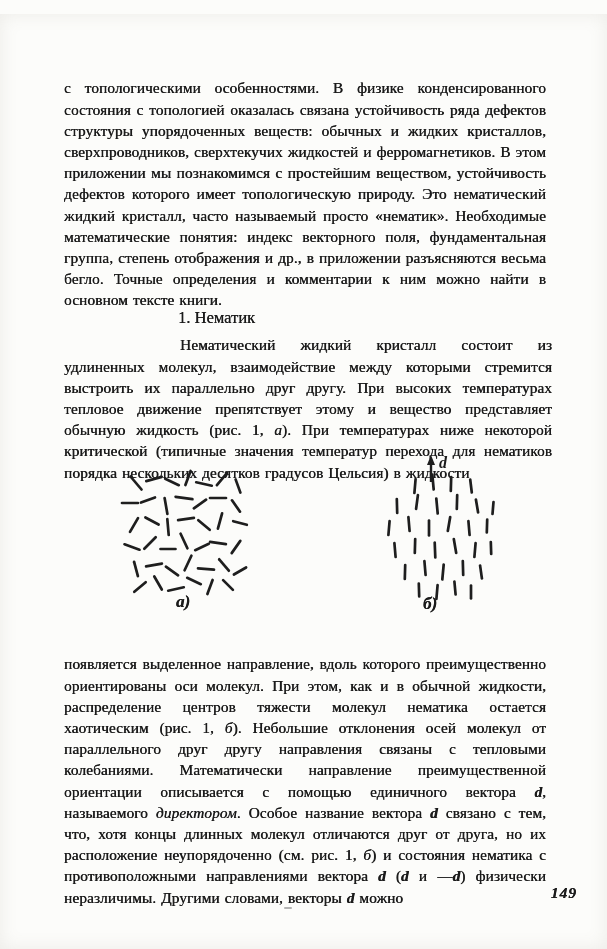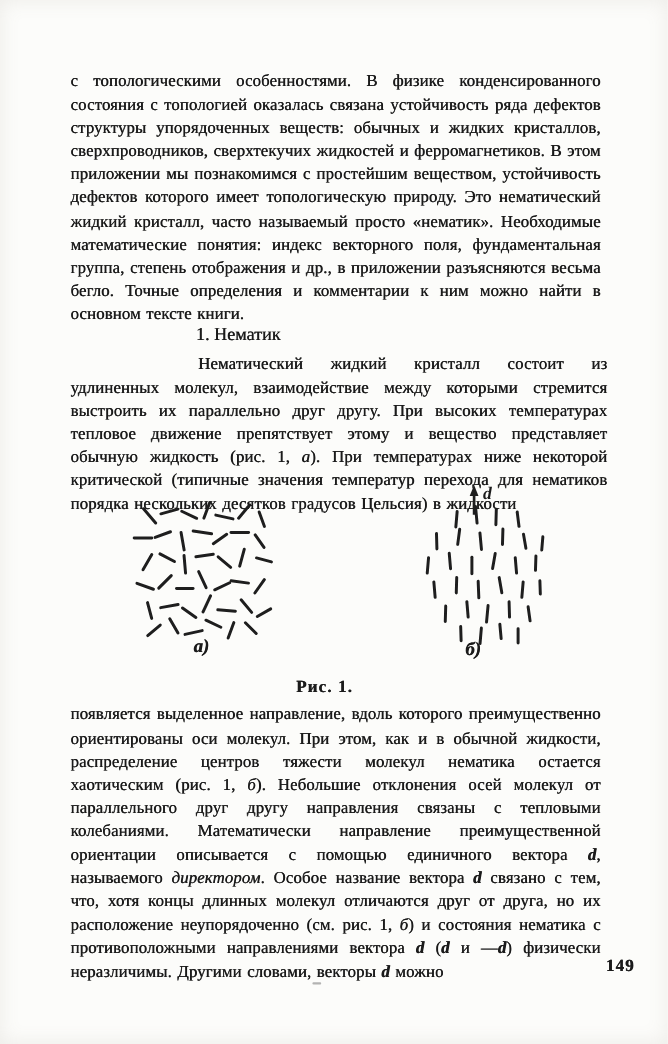--- a/index.html
+++ b/index.html
@@ -1,21 +1,21 @@
 <!DOCTYPE html>
 <html lang="ru"><head>
 <meta charset="utf-8">
 <style>
   html,body{margin:0;padding:0;}
   body{
     width:607px;height:949px;position:relative;overflow:hidden;
     background:#fcfcfa;color:#1b1b1b;
     font-family:"Liberation Serif", serif;
   }
-  .page{position:absolute;inset:0;box-shadow:inset 0 0 18px rgba(120,115,100,.12);}
+  .page{position:absolute;inset:0;box-shadow:inset 0 0 18px rgba(120,115,100,.12);margin-top:14px;}
   .para{
     position:absolute;left:64px;width:482px;
     font-size:15.3px;line-height:21.2px;
     text-align:justify;
     text-shadow:0.35px 0 0 currentColor;
     letter-spacing:0.1px;
     word-spacing:1px;
   }
   .p1{top:48px;}
   .p2{top:305px;width:488px;text-indent:116px;}
@@ -40,20 +40,21 @@
   .lbl-b{left:423px;top:580px;}
   .caption{
     position:absolute;left:0;top:616px;width:590px;text-align:center;
     font-weight:700;font-size:15.5px;letter-spacing:1px;
     text-shadow:0.3px 0 0 currentColor;
   }
   .page-number{
     position:absolute;right:30px;top:870px;
     font-weight:700;font-size:15.5px;letter-spacing:1px;
     text-shadow:0.3px 0 0 currentColor;
+    font-style:italic;
   }
   .artifact{
     position:absolute;left:284px;top:893px;width:8px;height:2px;
     background:#777;opacity:.55;border-radius:1px;
   }
   .fig-d-text{
     font-family:"Liberation Serif", serif;
     font-style:italic;font-weight:700;font-size:16px;fill:#1b1b1b;
   }
 </style>
@@ -147,21 +148,20 @@
       <line x1="96.0" y1="133.5" x2="96.0" y2="146.5" stroke="#1e1e1e" stroke-width="2.7" stroke-linecap="round"></line>
       <g>
         <line x1="56" y1="30" x2="56" y2="10" stroke="#1e1e1e" stroke-width="2.4"></line>
         <polygon points="56,3 52,13 60,13" fill="#1e1e1e"></polygon>
       </g>
     </svg>
 
   <div class="fig-label lbl-a">а)</div>
   <div class="fig-label lbl-b">б)</div>
 
-  <div class="caption">Рис. 1.</div>
 
   <p class="para p3"><span class="rs-n">появляется выделенное направление, вдоль которого преимущественно ориентированы оси молекул. При этом, как и в обычной жидкости, распределение центров тяжести молекул нематика остается хаотическим (рис. 1, </span><span class="rs-i">б</span><span class="rs-n">). Небольшие отклонения осей молекул от параллельного друг другу направления связаны с тепловыми колебаниями. Математически направление преимущественной ориентации описывается с помощью единичного вектора </span><span class="rs-bi">d</span><span class="rs-n">, называемого </span><span class="rs-i">директором</span><span class="rs-n">. Особое название вектора </span><span class="rs-bi">d</span><span class="rs-n"> связано с тем, что, хотя концы длинных молекул отличаются друг от друга, но их расположение неупорядоченно (см. рис. 1, </span><span class="rs-i">б</span><span class="rs-n">) и состояния нематика с противоположными направлениями вектора </span><span class="rs-bi">d</span><span class="rs-n"> (</span><span class="rs-bi">d</span><span class="rs-n"> и —</span><span class="rs-bi">d</span><span class="rs-n">) физически неразличимы. Другими словами, векторы </span><span class="rs-bi">d</span><span class="rs-n"> можно</span></p>
 
   <div class="page-number">149</div>
 
   <div class="artifact"></div>
 
 </div>
 
 </body></html>

